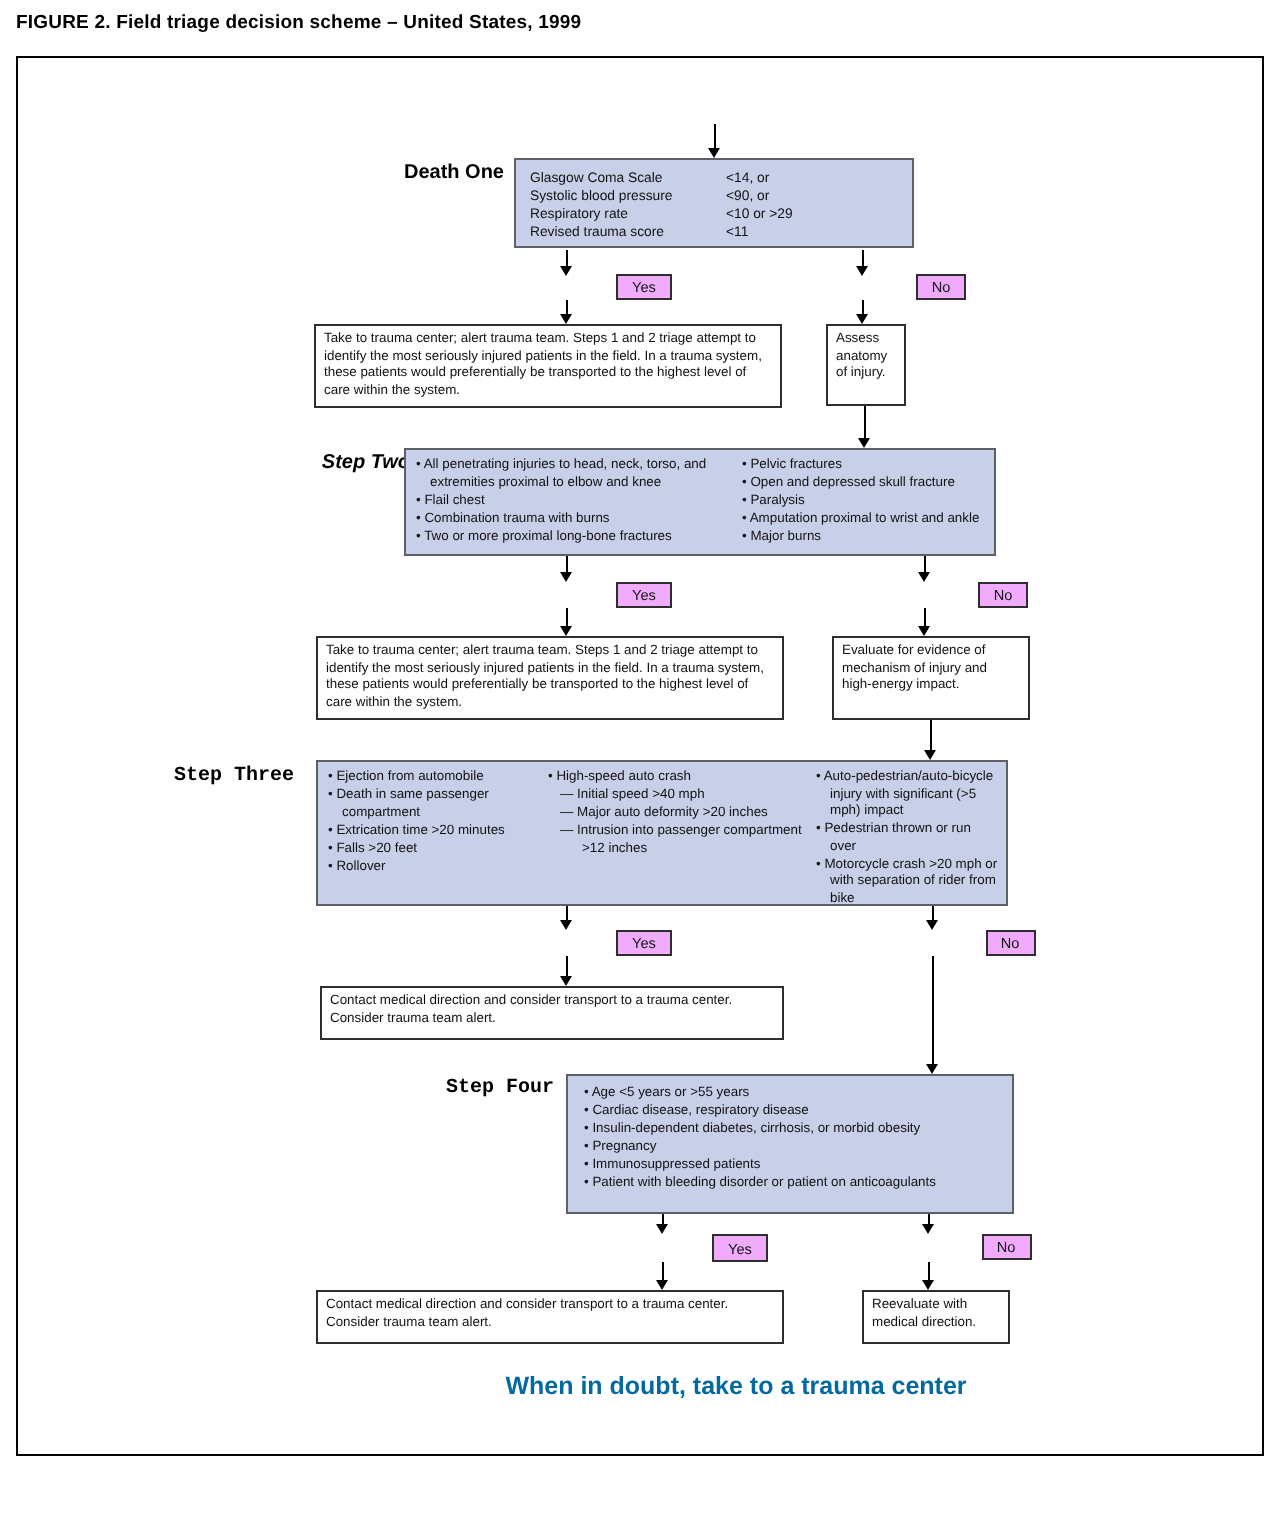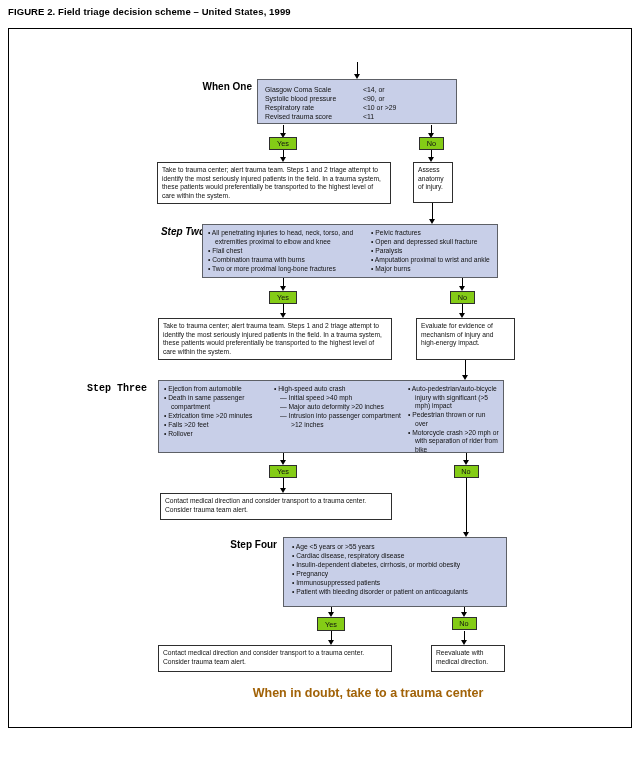--- a/index.html
+++ b/index.html
@@ -10,22 +10,22 @@
   .frame { position:absolute; left:8px; top:28px; width:624px; height:700px; border:1.5px solid #000; }
 
   .start { position:absolute; left:257px; top:47px; width:201px; height:15px;
            background:var(--header-bg,#1766b2); border:1px solid #7fa6d0; color:#fff;
            font-weight:bold; font-size:7.4px; display:flex; align-items:center; justify-content:center; }
 
   .sbox  { position:absolute; background:var(--step-box-bg,#c8cfe8);
            border:1.5px solid var(--step-box-border,#5d6066); }
   .wbox  { position:absolute; background:#fff; border:1px solid #2e2e2e;
            font-size:6.7px; line-height:1.28; padding:3px 4px; overflow:hidden; }
-  .yn    { position:absolute; background:#84cc16; border:1px solid #2e2e2e; font-size:7.3px;
-           display:flex; align-items:center; justify-content:center; }
+  .yn    { position:absolute; background:#f0abfc; border:1px solid #2e2e2e; font-size:7.3px;
+           display:flex; align-items:center; justify-content:center;margin-left:39px; }
   .slabel{ position:absolute; font-weight:bold; font-size:10px; text-align:right; color:#000; width:81px; }
 
   .arr { position:absolute; width:7px; }
   .arr::before { content:""; position:absolute; left:3px; top:0; bottom:4px; width:1px; background:#000; }
   .arr::after  { content:""; position:absolute; left:0; bottom:0; width:0; height:0;
                  border-left:3.5px solid transparent; border-right:3.5px solid transparent;
                  border-top:5px solid #000; }
 
   ul.bl { list-style:none; font-size:6.7px; line-height:1.28; }
   ul.bl li { padding-left:7px; text-indent:-7px; margin-bottom:0.5px; }
@@ -42,36 +42,36 @@
   .step2-c1 { width:160px; }
   .step2-c2 { flex:1; margin-left:3px; }
   .step3-box .cols { padding:4px 3px 0 5px; }
   .step3-c1 { width:105px; }
   .step3-c2 { width:130px; margin-left:5px; }
   .step3-c3 { flex:1; margin-left:4px; }
   .step4-box ul.bl { padding:5px 0 0 8px; }
 
   .ln { white-space:nowrap; }
   .doubt { position:absolute; left:208px; top:686px; width:320px; text-align:center;
-           font-weight:bold; font-size:12.5px; color:#a16207; }
+           font-weight:bold; font-size:12.5px; color:#0369a1; }
   .source { position:absolute; left:2px; top:739px; width:638px; font-size:8.1px;
             color:#000; white-space:nowrap; }
   .source .src-label { font-weight:bold; margin-right:2px; }
 </style>
 </head>
 <body>
 
 <div class="page">
 
   <div class="fig-title">FIGURE 2. Field triage decision scheme – United States, 1999</div>
   <div class="frame"></div>
 
   <div class="arr" style="left:353.5px; top:62px; height:17px;"></div>
 
-  <div class="slabel" style="left:171px; top:81px;">When One</div>
+  <div class="slabel" style="left:171px; top:81px;">Death One</div>
   <div class="sbox vitals" style="left:257px; top:79px; width:200px; height:45px;">
     <div class="vrow">
       <span class="vname">Glasgow Coma Scale</span>
       <span>&lt;14, or</span>
     </div>
     <div class="vrow">
       <span class="vname">Systolic blood pressure</span>
       <span>&lt;90, or</span>
     </div>
     <div class="vrow">
@@ -154,21 +154,21 @@
   <div class="yn" style="left:269px; top:465px; width:28px; height:13px;">Yes</div>
   <div class="yn" style="left:453.5px; top:465px; width:25px; height:13px;">No</div>
   <div class="arr" style="left:279.5px; top:478px; height:15px;"></div>
   <div class="arr" style="left:462.5px; top:478px; height:59px;"></div>
 
   <div class="wbox" style="left:160px; top:493px; width:232px; height:27px;">
     <div class="ln">Contact medical direction and consider transport to a trauma center.</div>
     <div class="ln">Consider trauma team alert.</div>
   </div>
 
-  <div class="slabel" style="left:196px; top:539px;">Step Four</div>
+  <div class="slabel" style="left:196px; top:539px;font-family:Liberation Mono, monospace;">Step Four</div>
   <div class="sbox step4-box" style="left:283px; top:537px; width:224px; height:70px;">
     <ul class="bl">
       <li>Age &lt;5 years or &gt;55 years</li>
       <li>Cardiac disease, respiratory disease</li>
       <li>Insulin-dependent diabetes, cirrhosis, or morbid obesity</li>
       <li>Pregnancy</li>
       <li>Immunosuppressed patients</li>
       <li>Patient with bleeding disorder or patient on anticoagulants</li>
     </ul>
   </div>

